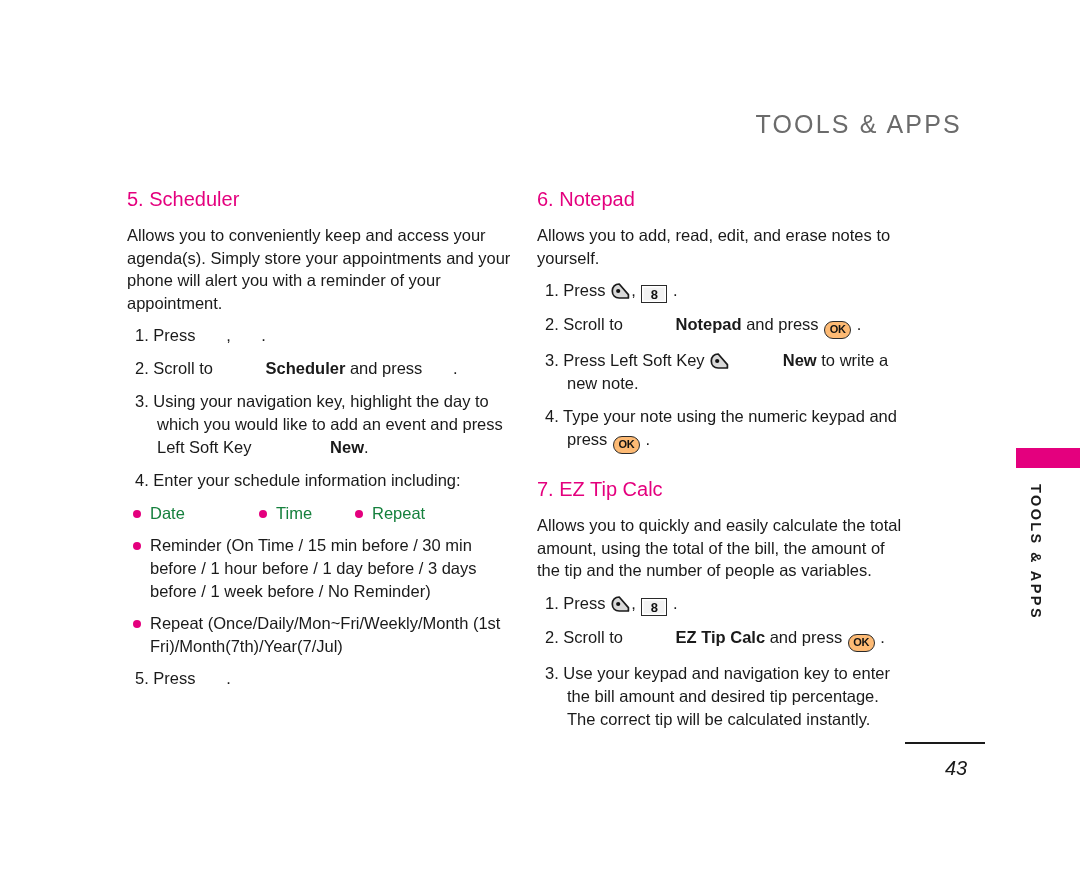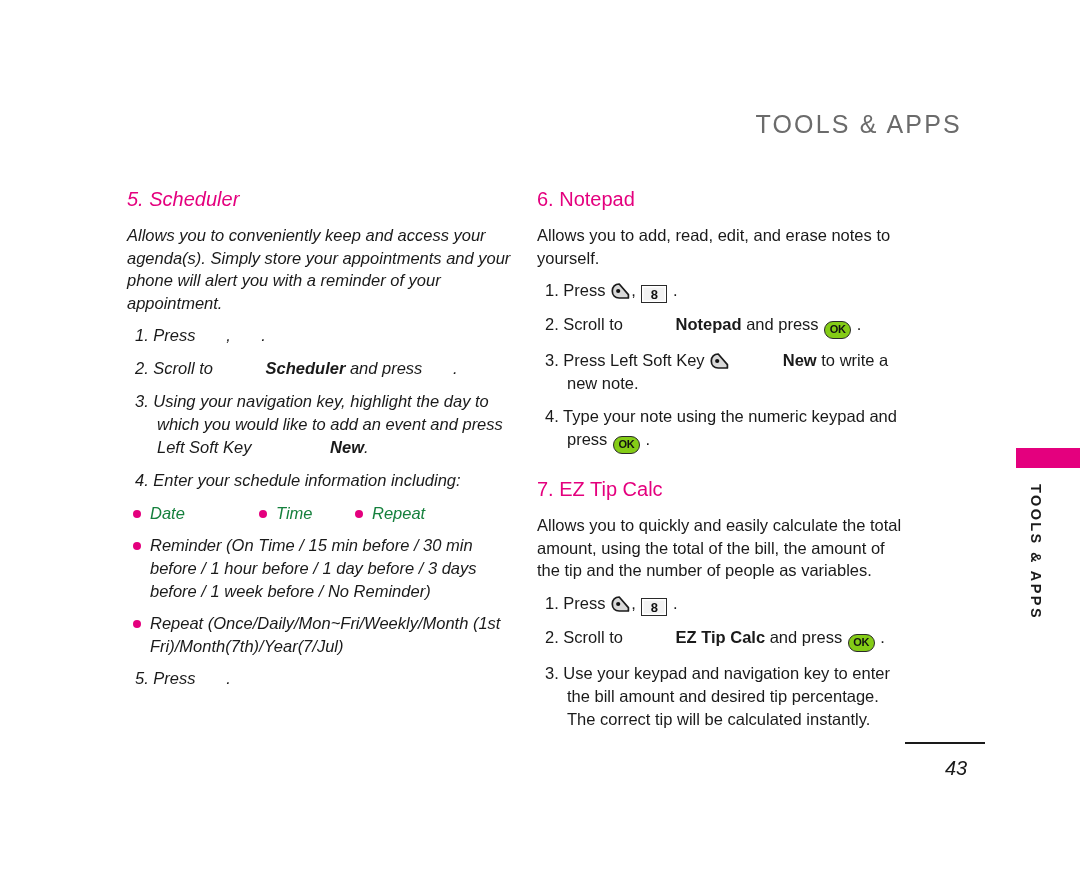--- a/index.html
+++ b/index.html
@@ -32,21 +32,21 @@
   .columns {
     position: absolute;
     top: 188px;
     left: 0;
     width: 1080px;
   }
   .col {
     position: absolute;
     top: 0;
   }
-  .col-left  { left: 127px; width: 385px; font-style: italic; }
+  .col-left  { left: 127px; width: 385px; }
   .col-right { left: 537px; width: 375px; }
 
   
   .sec-title {
     color: #e4007e;
     font-size: 20px;
     font-weight: 400;
     margin: 0 0 14px 0;
     line-height: 1.1;
   }
@@ -102,21 +102,21 @@
     color: #111;
     padding: 0 3px;
     box-sizing: border-box;
   }
 
   .okkey {
     width: 27px;
     height: 18px;
     border: 1.8px solid #2a2a2a;
     border-radius: 9px;
-    background: #84cc16;
+    background: #fdba74;
     font-size: 11px;
     font-weight: 700;
     line-height: 15px;
     text-align: center;
     color: #111;
     box-sizing: border-box;
     letter-spacing: -0.2px;
   }
 
   

